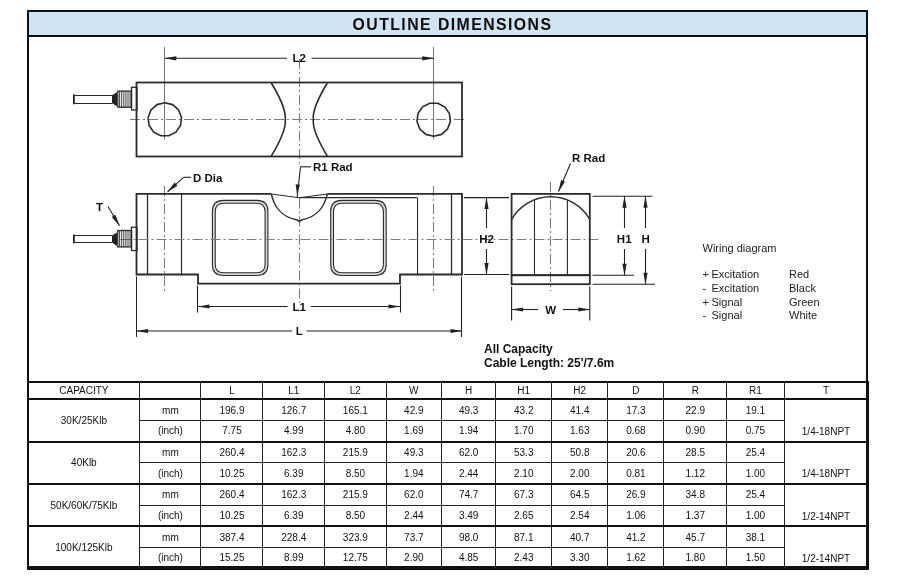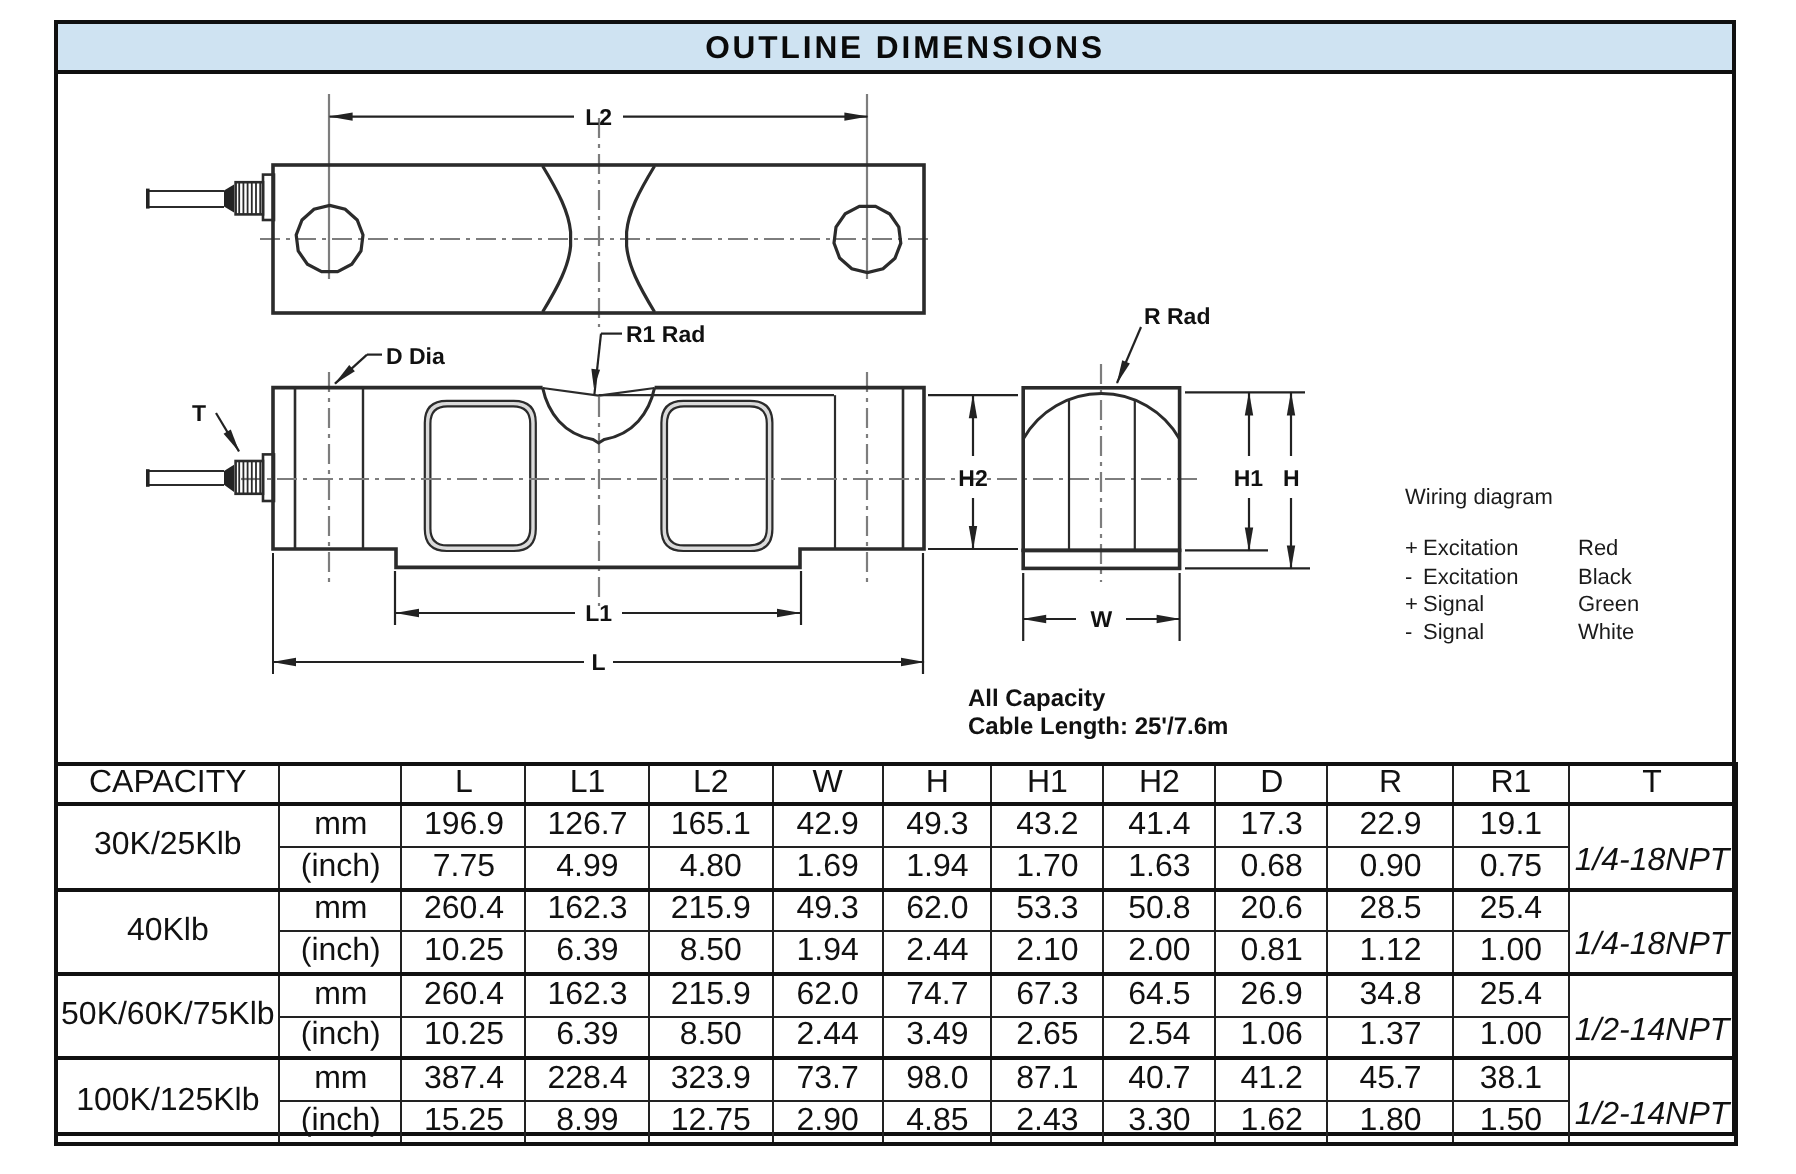--- a/index.html
+++ b/index.html
@@ -3,28 +3,28 @@
 <meta charset="utf-8">
 <style>
 html,body{margin:0;padding:0;}
 body{width:898px;height:587px;background:#fff;font-family:"Liberation Sans",sans-serif;color:#1b1b1b;overflow:hidden;}
 #page{position:relative;width:898px;height:587px;}
 #frame{position:absolute;left:26.5px;top:9.5px;width:841px;height:558px;border:2px solid #101010;box-sizing:border-box;}
 #bar{position:absolute;left:0;top:0;width:100%;height:25px;background:#cfe3f2;border-bottom:2px solid #101010;box-sizing:border-box;text-align:center;}
 #bar div{font-weight:bold;font-size:15.8px;padding-left:11px;padding-top:4.2px;letter-spacing:1.45px;color:#0a0a0a;}
 svg{position:absolute;left:0;top:0;}
 #tblwrap{position:absolute;left:26.5px;top:381.2px;width:841px;}
-table{border-collapse:collapse;table-layout:fixed;width:841px;font-size:16px;color:#111;}
+table{border-collapse:collapse;table-layout:fixed;width:841px;font-size:10px;color:#111;}
 td{border:1px solid #222;text-align:center;padding:0;overflow:hidden;white-space:nowrap;}
 tr.hdr td{height:15px;}
 tr.d td{height:19.7px;}
 td.grp{border-top:2px solid #111;}
 tr.hdr td{border-bottom:2px solid #111;}
 table{border:2px solid #111;}
-td.tcell{vertical-align:bottom;padding-bottom:3.5px;font-style:italic;}
+td.tcell{vertical-align:bottom;padding-bottom:3.5px;}
 </style>
 </head>
 <body>
 <div id="page">
 <div id="frame">
   <div id="bar">
         <div>OUTLINE DIMENSIONS</div>
       </div>
 </div>
 <svg width="898" height="587" viewBox="0 0 898 587">

